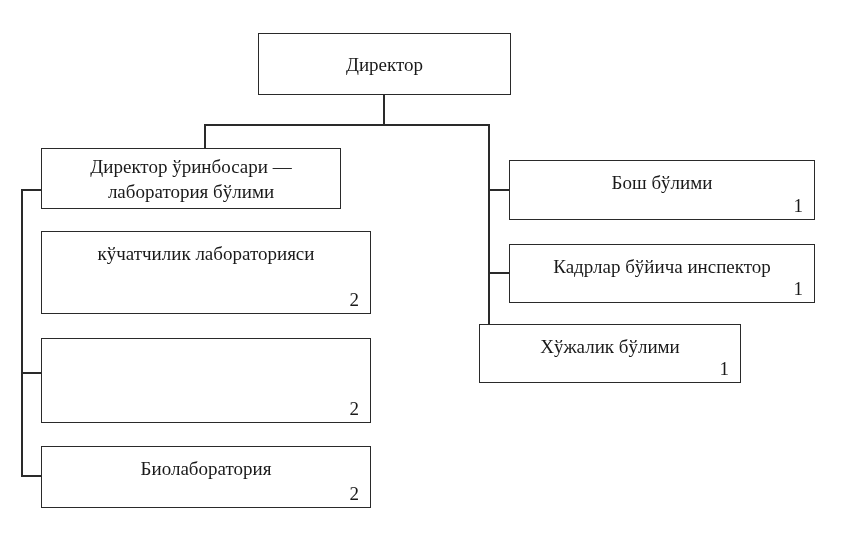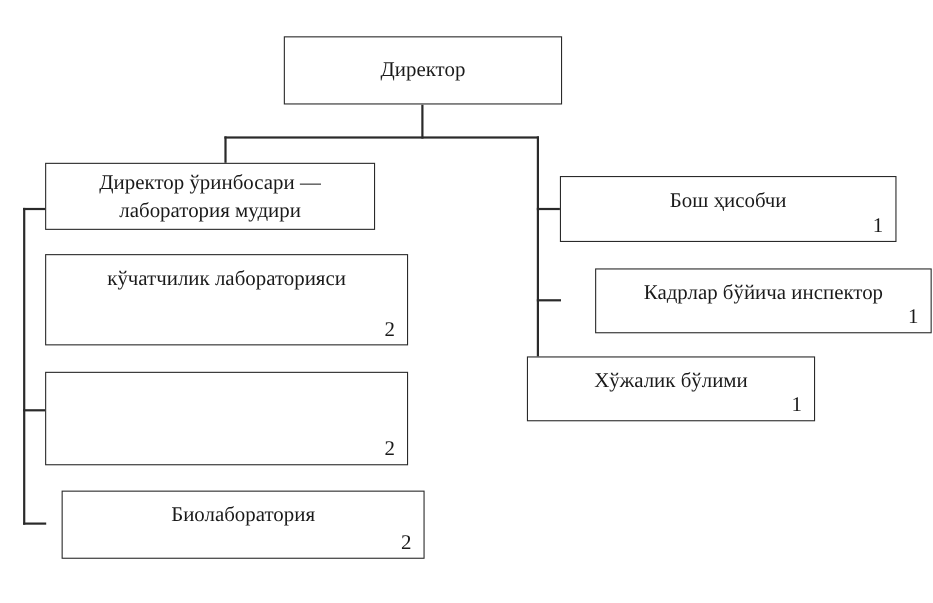--- a/index.html
+++ b/index.html
@@ -49,23 +49,23 @@
     background: #2a2a2a;
   }
   .line.h { height: 2px; }
   .line.v { width: 2px; }
 
   
   #root-node        { left: 258px; top: 33px;  width: 253px; height: 62px; }
   #deputy-node      { left: 41px;  top: 148px; width: 300px; height: 61px; }
   #selection-node   { left: 41px;  top: 231px; width: 330px; height: 83px; }
   #melioration-node { left: 41px;  top: 338px; width: 330px; height: 85px; }
-  #biolab-node      { left: 56px;  top: 446px; width: 330px; height: 62px; }
+  #biolab-node      { left: 41px;  top: 446px; width: 330px; height: 62px; }
   #accountant-node  { left: 509px; top: 160px; width: 306px; height: 60px; }
-  #inspector-node   { left: 509px; top: 244px; width: 306px; height: 59px; margin-left: 32px; }
+  #inspector-node   { left: 509px; top: 244px; width: 306px; height: 59px; }
   #household-node   { left: 479px; top: 324px; width: 262px; height: 59px; }
 
   
   #conn-root-drop    { left: 383px; top: 95px;  height: 31px; }
   #conn-bus          { left: 204px; top: 124px; width: 286px; }
   #conn-deputy-drop  { left: 204px; top: 124px; height: 25px; }
   #conn-right-spine  { left: 488px; top: 124px; height: 231px; }
   #conn-r1-stub      { left: 488px; top: 189px; width: 22px; }
   #conn-r2-stub      { left: 488px; top: 272px; width: 22px; }
   #conn-r3-stub      { left: 488px; top: 353px; width: 22px; }
@@ -93,21 +93,21 @@
 
   <div class="node v-center" id="root-node">
     <div class="label-block">
       <div>Директор</div>
     </div>
   </div>
 
   <div class="node v-center" id="deputy-node">
     <div class="label-block">
       <div>Директор ўринбосари —</div>
-      <div>лаборатория мудири</div>
+      <div>лаборатория бўлими</div>
     </div>
   </div>
 
   <div class="node v-top" id="selection-node">
     <div class="label-block">
       <div>кўчатчилик лабораторияси</div>
     </div>
     <div class="count">2</div>
   </div>
 
@@ -117,21 +117,21 @@
 
   <div class="node v-top" id="biolab-node">
     <div class="label-block">
       <div>Биолаборатория</div>
     </div>
     <div class="count">2</div>
   </div>
 
   <div class="node v-top" id="accountant-node">
     <div class="label-block">
-      <div>Бош ҳисобчи</div>
+      <div>Бош бўлими</div>
     </div>
     <div class="count">1</div>
   </div>
 
   <div class="node v-top" id="inspector-node">
     <div class="label-block">
       <div>Кадрлар бўйича инспектор</div>
     </div>
     <div class="count">1</div>
   </div>

